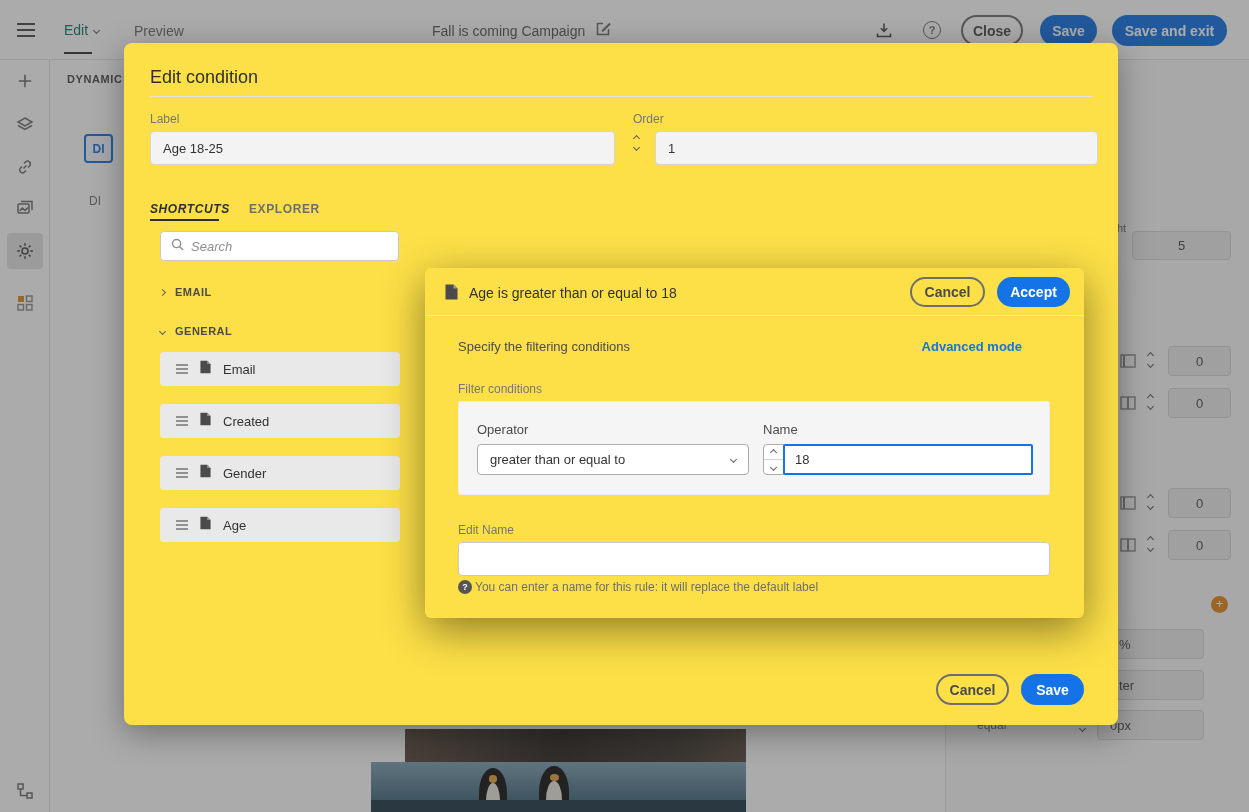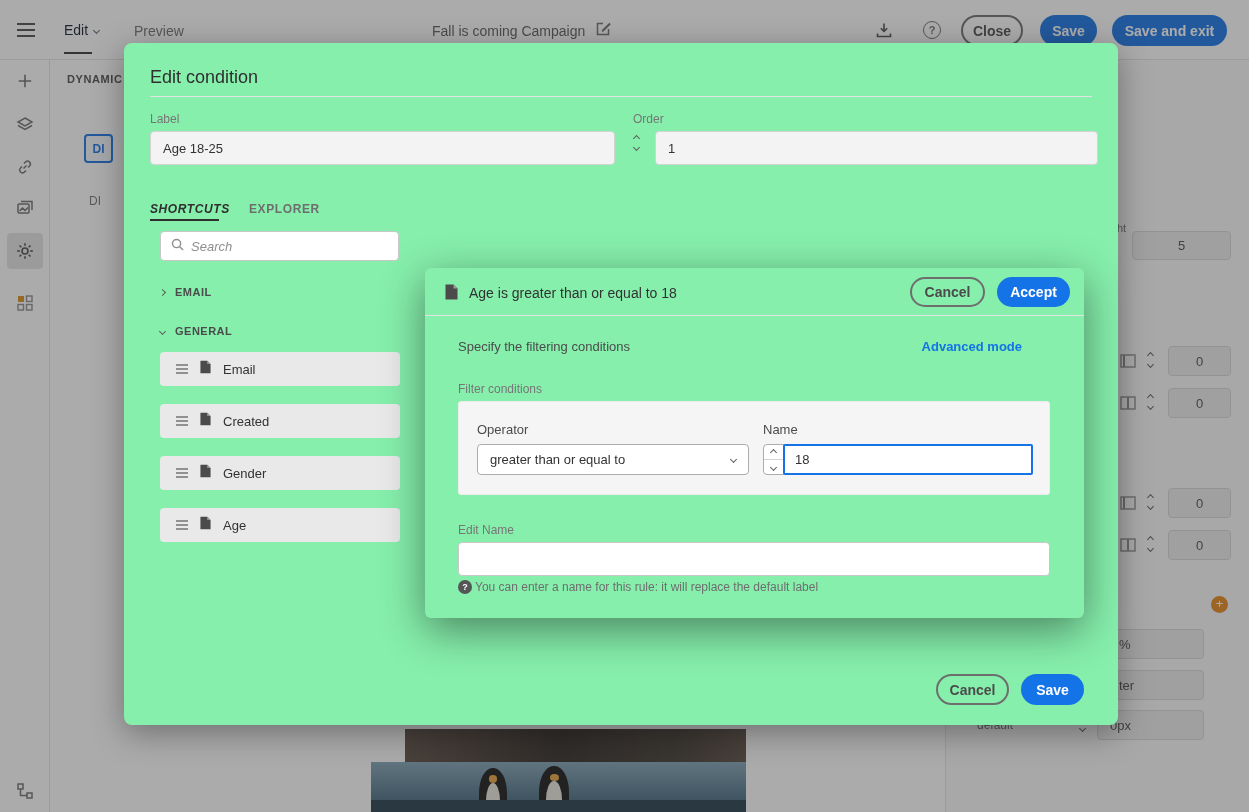--- a/index.html
+++ b/index.html
@@ -3,21 +3,21 @@
 <meta charset="utf-8">
 <style>
   * { margin:0; padding:0; box-sizing:border-box; }
   html,body { width:1249px; height:812px; }
   body { font-family:"Liberation Sans", sans-serif; background:#fff; overflow:hidden; }
   .screen { position:relative; width:1249px; height:812px; background:#fff; overflow:hidden; }
   .abs { position:absolute; }
 
   
   .topbar { position:absolute; left:0; top:0; width:1249px; height:60px; background:#fff; border-bottom:1px solid #E4E4E4; z-index:2; }
-  .tab-label { font-size:14px; color:#0f172a; }
+  .tab-label { font-size:14px; color:#0f766e; }
   .tab-muted { color:#6E6E6E; }
   .btn { display:flex; align-items:center; justify-content:center; border-radius:16px; font-size:14px; font-weight:700; font-family:inherit; cursor:pointer; }
   .btn-outline { border:2px solid #6E6E6E; background:transparent; color:#4B4B4B; }
   .btn-primary { background:#1473E6; border:none; color:#fff; }
 
   
   .toolrail { position:absolute; left:0; top:60px; width:50px; height:752px; background:#fff; border-right:1px solid #E4E4E4; z-index:2; }
   .rail-btn { position:absolute; left:16px; width:18px; height:18px; display:flex; align-items:center; justify-content:center; cursor:pointer; }
   .rail-tile { position:absolute; left:7px; width:36px; height:36px; background:#E4E4E4; border-radius:4px; display:flex; align-items:center; justify-content:center; cursor:pointer; }
 
@@ -30,21 +30,21 @@
 
   
   .chev { display:inline-block; width:7px; height:7px; border-right:1.6px solid #5F5F5F; border-bottom:1.6px solid #5F5F5F; transform:rotate(45deg); }
   .chev.right { transform:rotate(-45deg); }
   .chev.up { transform:rotate(-135deg); }
   .chev.sm { width:5px; height:5px; border-width:1.4px; }
   .stepper { display:flex; flex-direction:column; align-items:center; gap:4px; cursor:pointer; }
 
   
   .overlay { position:absolute; inset:0; background:rgba(55,55,55,0.42); z-index:10; }
-  .modal { position:absolute; background:#86efac; box-shadow:0 8px 32px rgba(0,0,0,0.35); }
+  .modal { position:absolute; background:#fde047; box-shadow:0 8px 32px rgba(0,0,0,0.35); }
   .modal1 { left:124px; top:43px; width:994px; height:682px; border-radius:8px; z-index:20; }
   .modal2 { left:425px; top:268px; width:659px; height:350px; border-radius:6px; z-index:30; box-shadow:0 12px 44px rgba(0,0,0,0.45); }
 
   .m-title { font-size:18px; color:#2F2F2F; }
   .f-label { font-size:12px; color:#767676; }
   .tf { position:absolute; border:1px solid #D3D3D3; border-radius:4px; background:#F3F3F3; font-size:13px; color:#323232; padding:16px 12px; font-family:inherit; outline:none; }
   .divider { position:absolute; height:1px; background:#E3E3E3; }
 
   .mtab { position:absolute; font-size:12px; font-weight:700; letter-spacing:0.6px; color:#6E6E6E; cursor:pointer; }
   .mtab.active { color:#2F2F2F; }
@@ -217,21 +217,21 @@
         <span class="chev sm up"></span>
         <span class="chev sm"></span>
       </div>
     <div class="bg-inp center" style="left:1168px;top:530px;width:63px;height:30px;">0</div>
 
     <div class="abs" style="left:1211px;top:596px;width:17px;height:17px;border-radius:50%;background:#E68619;color:#fff;font-size:13px;line-height:15px;text-align:center;cursor:pointer;">+</div>
 
     <div class="bg-inp" style="left:1060px;top:629px;width:144px;height:30px;padding-left:58px;">%</div>
     <div class="bg-inp" style="left:1060px;top:670px;width:144px;height:30px;padding-left:58px;text-align:center;">ter</div>
 
-    <span class="abs dlabel" style="left:977px;top:718px;font-size:12px;">default</span>
+    <span class="abs dlabel" style="left:977px;top:718px;font-size:12px;">equal</span>
     <div class="stepper abs" style="left:1080px;top:717px;">
         <span class="chev sm up"></span>
         <span class="chev sm"></span>
       </div>
     <div class="bg-inp" style="left:1097px;top:710px;width:107px;height:30px;padding-left:12px;">0px</div>
 
     <div class="rock-img"></div>
     <div class="peng-img">
       <div class="peng" style="left:108px;top:6px;width:28px;height:52px;">
           <div class="belly"></div>

